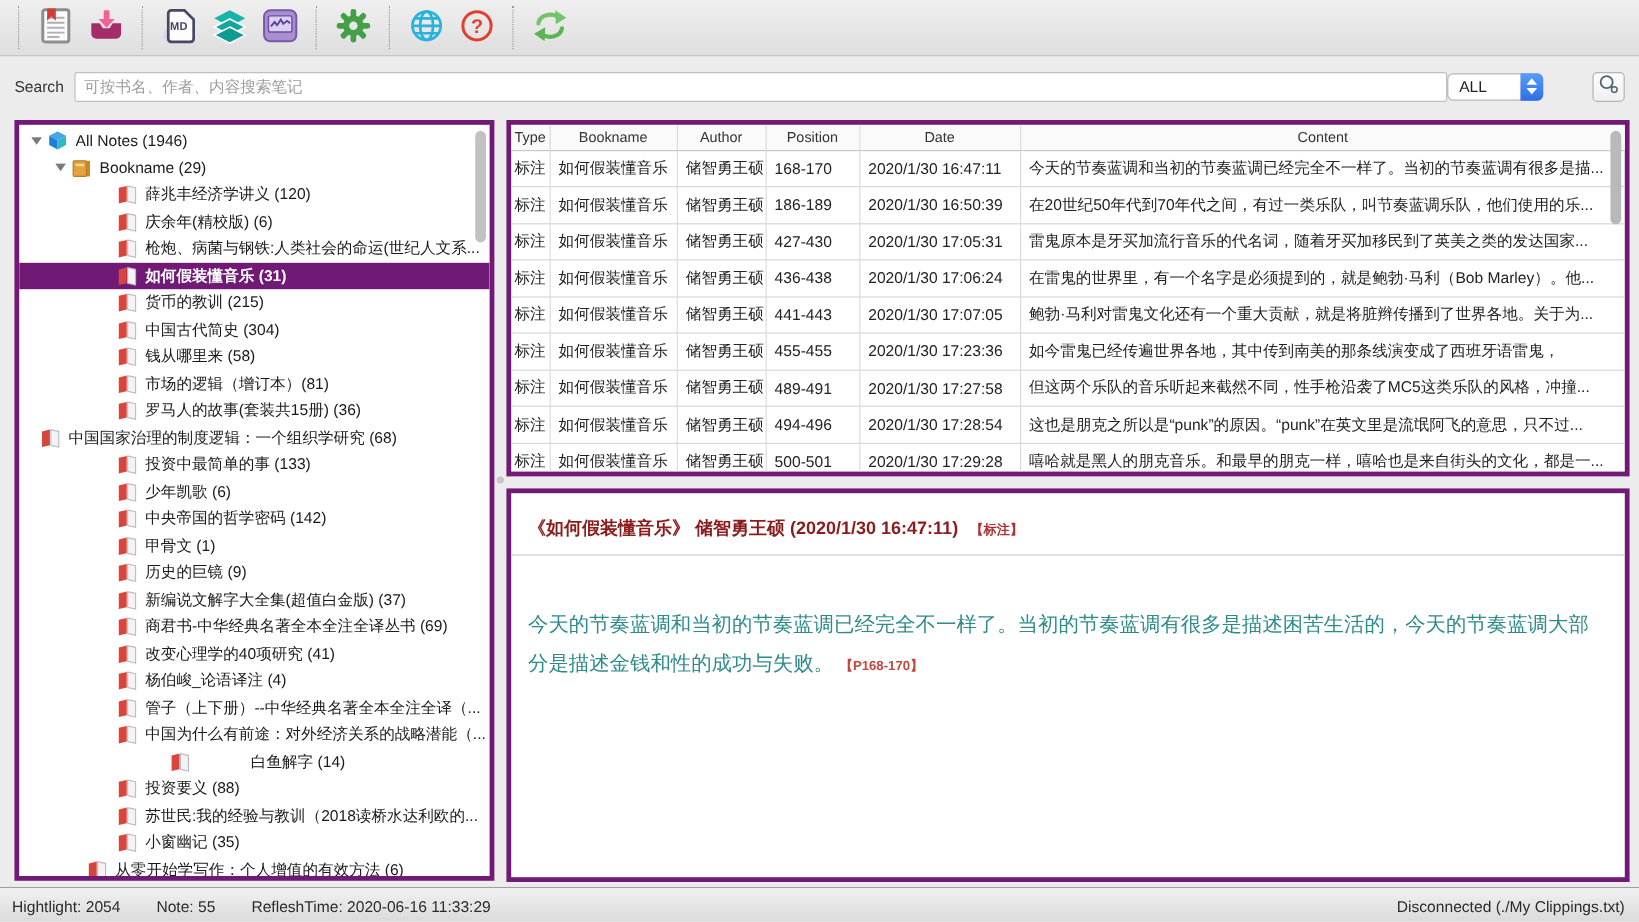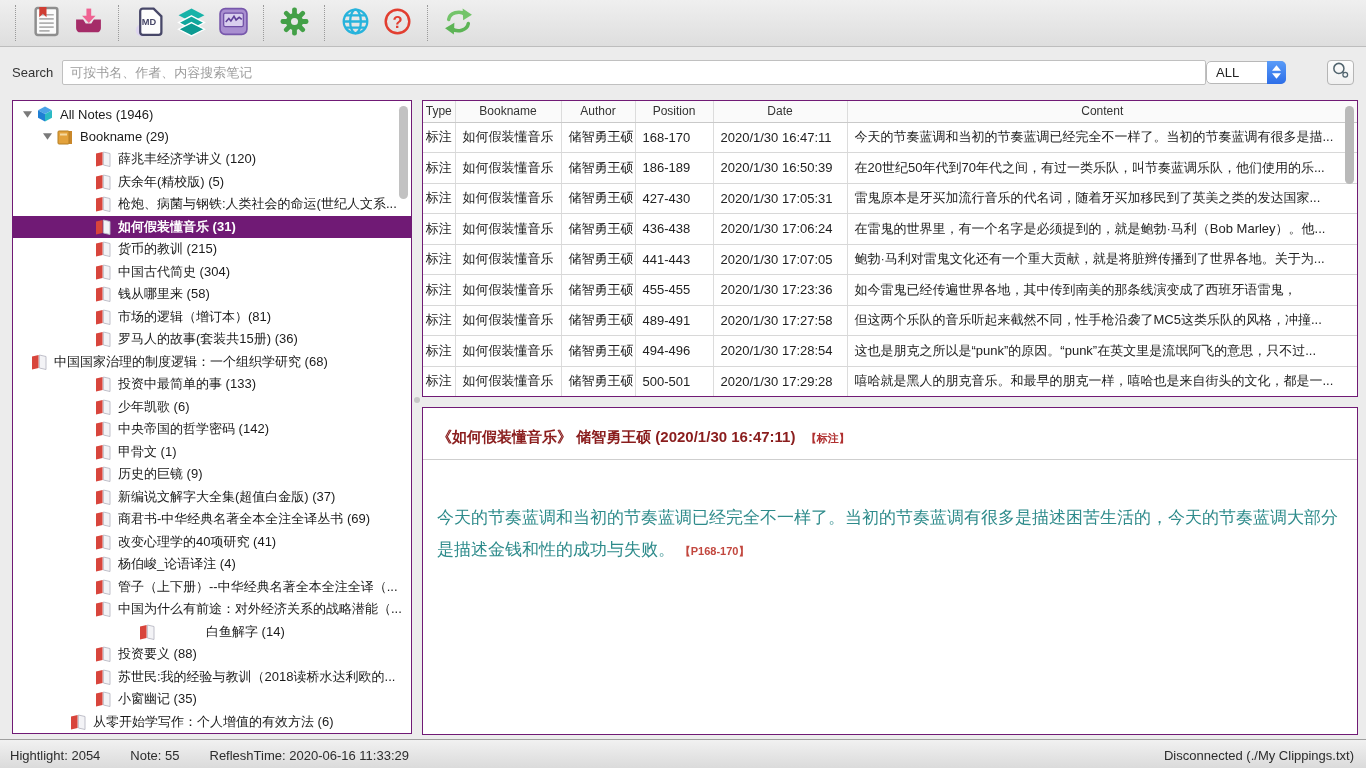--- a/index.html
+++ b/index.html
@@ -27,21 +27,21 @@
                    background:linear-gradient(#5a9cf8,#2d6ee8); display:flex; flex-direction:column;
                    align-items:center; justify-content:center; gap:2px; }
   .filter-select .stepper svg { width:9px; height:6px; }
   .search-btn { width:27px; height:25px; margin-left:41px; background:linear-gradient(#fdfdfd,#f0f0f0);
                 border:1px solid #b5b5b5; border-radius:4px; display:flex; align-items:center;
                 justify-content:center; cursor:pointer; }
   .search-btn svg { width:19px; height:19px; }
 
   
   .main { position:relative; height:642px; background:#ececec; }
-  .pane { position:absolute; background:#fff; border:1px solid #701a75; }
+  .pane { position:absolute; background:#fff; border:4px solid #701a75; }
 
   
   .sidebar { left:12px; top:3px; width:400px; height:634px; overflow:hidden; padding-top:2px; }
   .tree-row { height:22.5px; display:flex; align-items:center; white-space:nowrap; overflow:hidden;
               cursor:default; font-size:13px; color:#1a1a1a; }
   .tree-row .tw { width:17px; display:inline-flex; justify-content:center; flex:none; }
   .tree-row .tw svg { width:9px; height:7px; }
   .tree-row .ticon { width:18px; height:18px; margin-right:6px; flex:none; display:inline-flex; }
   .tree-row .ticon svg { width:18px; height:18px; }
   .tree-row .tlabel { overflow:hidden; text-overflow:clip; }
@@ -228,21 +228,21 @@
           <span class="tlabel">薛兆丰经济学讲义 (120)</span>
         </div>
         <div class="tree-row" style="padding-left: 64px;">
           <span class="tw"></span>
           <span class="ticon">
             <svg viewBox="0 0 18 18">
               <path d="M2,3.5 L8.6,2 v13 L2,16.5 z" fill="#d8453c"></path>
               <path d="M16,3.5 L9.4,2 v13 l6.6,1.5 z" fill="#f3f3f6" stroke="#b9b9c4" stroke-width="0.9"></path>
             </svg>
           </span>
-          <span class="tlabel">庆余年(精校版) (5)</span>
+          <span class="tlabel">庆余年(精校版) (6)</span>
         </div>
         <div class="tree-row" style="padding-left: 64px;">
           <span class="tw"></span>
           <span class="ticon">
             <svg viewBox="0 0 18 18">
               <path d="M2,3.5 L8.6,2 v13 L2,16.5 z" fill="#d8453c"></path>
               <path d="M16,3.5 L9.4,2 v13 l6.6,1.5 z" fill="#f3f3f6" stroke="#b9b9c4" stroke-width="0.9"></path>
             </svg>
           </span>
           <span class="tlabel">枪炮、病菌与钢铁:人类社会的命运(世纪人文系...</span>

